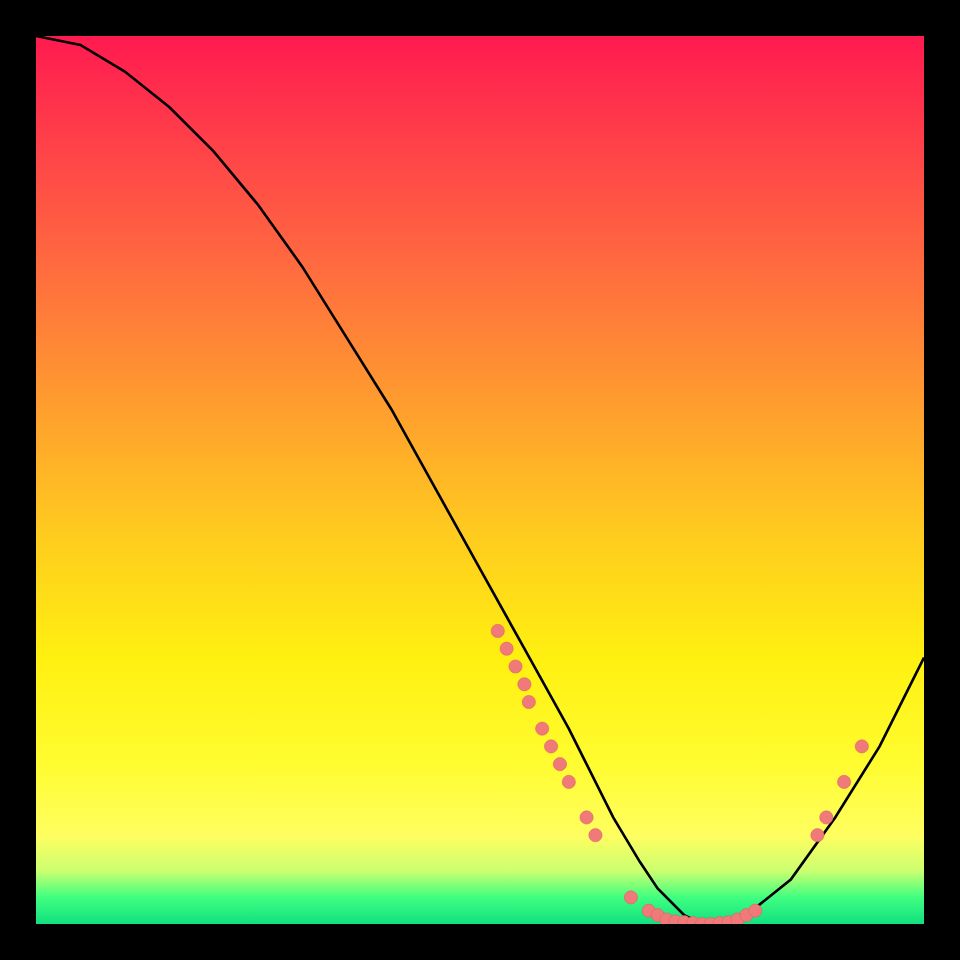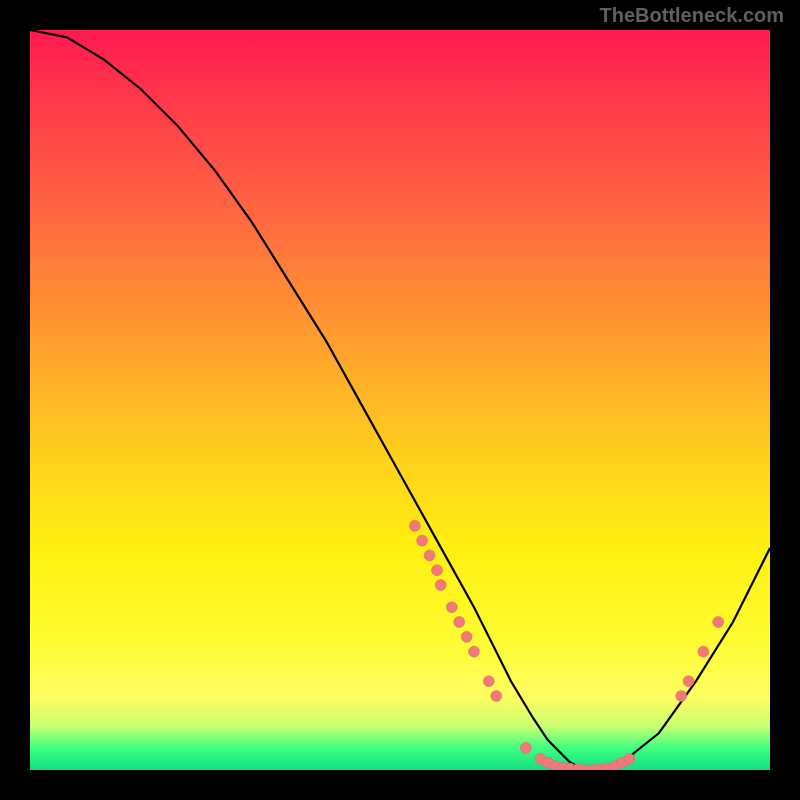--- a/index.html
+++ b/index.html
@@ -65,21 +65,20 @@
   .marker {
     fill: #f07a7a;
     stroke: #e06060;
     stroke-width: 0.5;
   }
 </style>
 </head>
 <body>
 
 <div class="container">
-  <div class="attribution">TheBottleneck.com</div>
   <div class="plot-area">
     <div class="gradient-bg"></div>
     <svg class="curve" viewBox="0 0 740 740" preserveAspectRatio="none">
       <path id="curve-path" fill="none" stroke="#000000" stroke-width="2.2" d="M0.00 0.00 L37.00 7.40 L74.00 29.60 L111.00 59.20 L148.00 96.20 L185.00 140.60 L222.00 192.40 L259.00 251.60 L296.00 310.80 L333.00 377.40 L370.00 444.00 L407.00 510.60 L444.00 577.20 L458.80 606.80 L481.00 651.20 L503.20 688.20 L518.00 710.40 L540.20 732.60 L555.00 740.00 L577.20 740.00 L592.00 732.60 L629.00 703.00 L666.00 651.20 L703.00 592.00 L740.00 518.00 "></path>
       <g id="markers-group">
           <circle cx="384.80" cy="495.80" r="5.5" class="marker"></circle>
           <circle cx="392.20" cy="510.60" r="5.5" class="marker"></circle>
           <circle cx="399.60" cy="525.40" r="5.5" class="marker"></circle>
           <circle cx="407.00" cy="540.20" r="5.5" class="marker"></circle>
           <circle cx="410.70" cy="555.00" r="5.5" class="marker"></circle>

